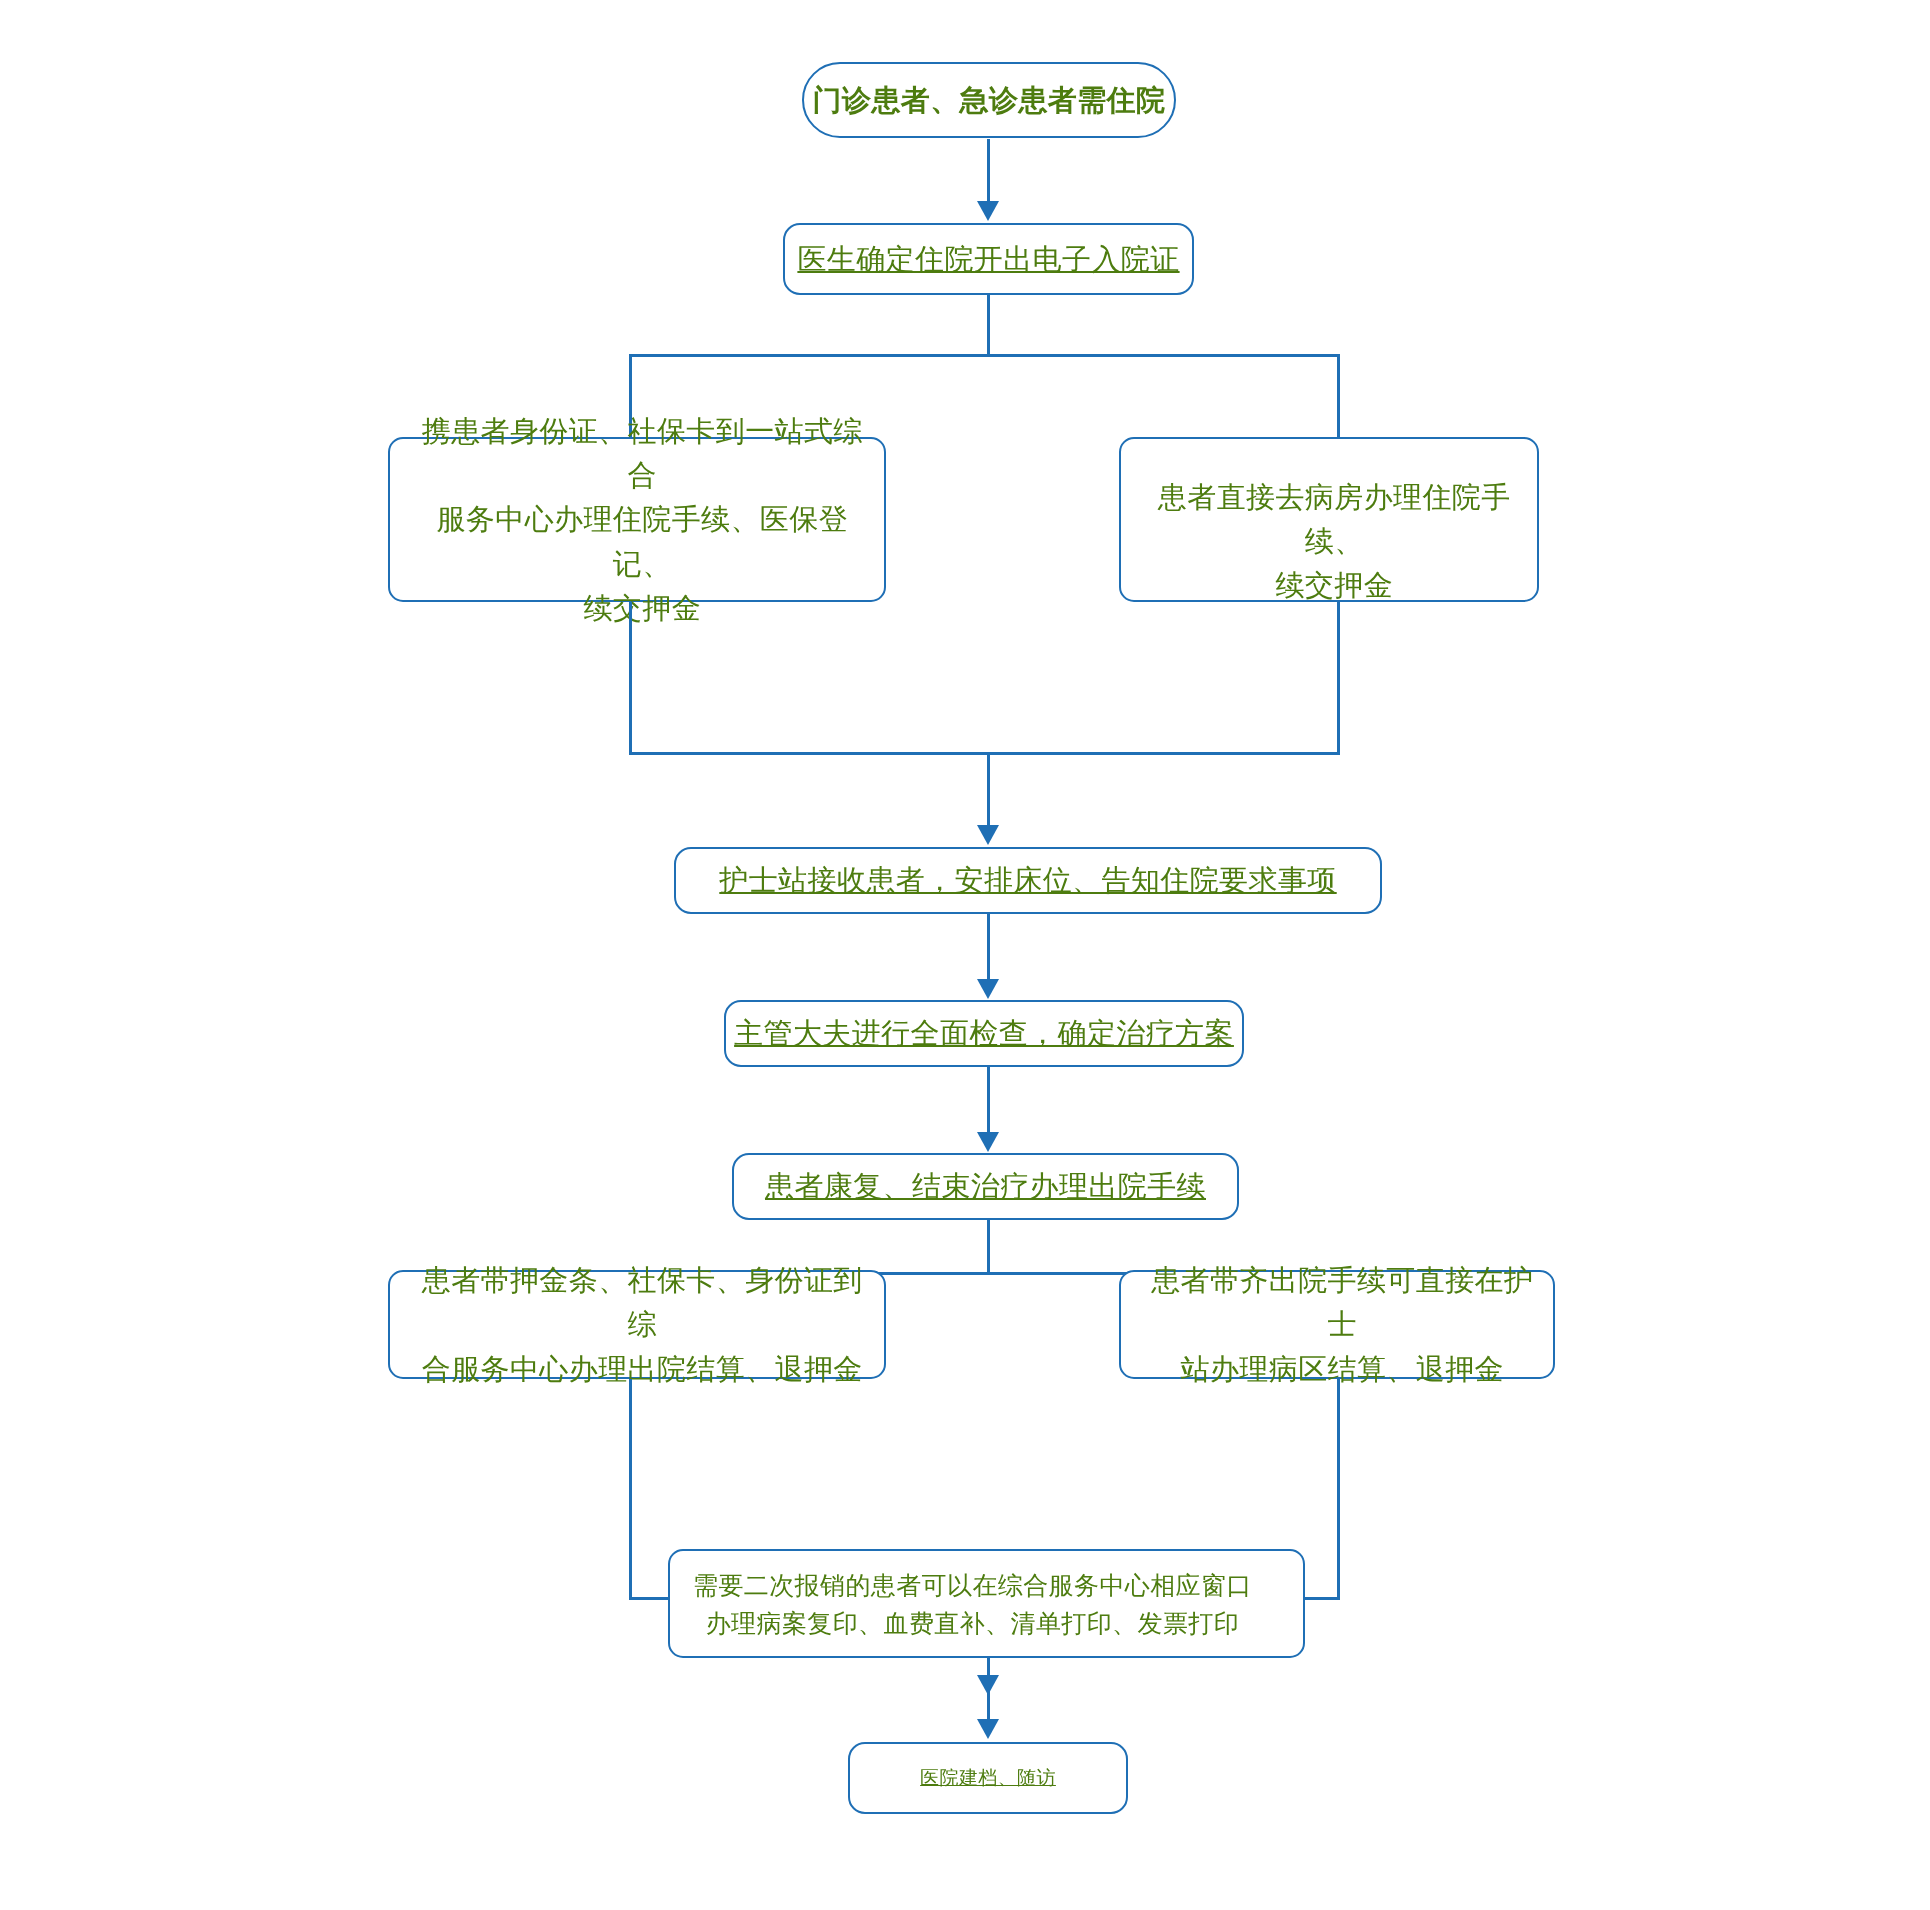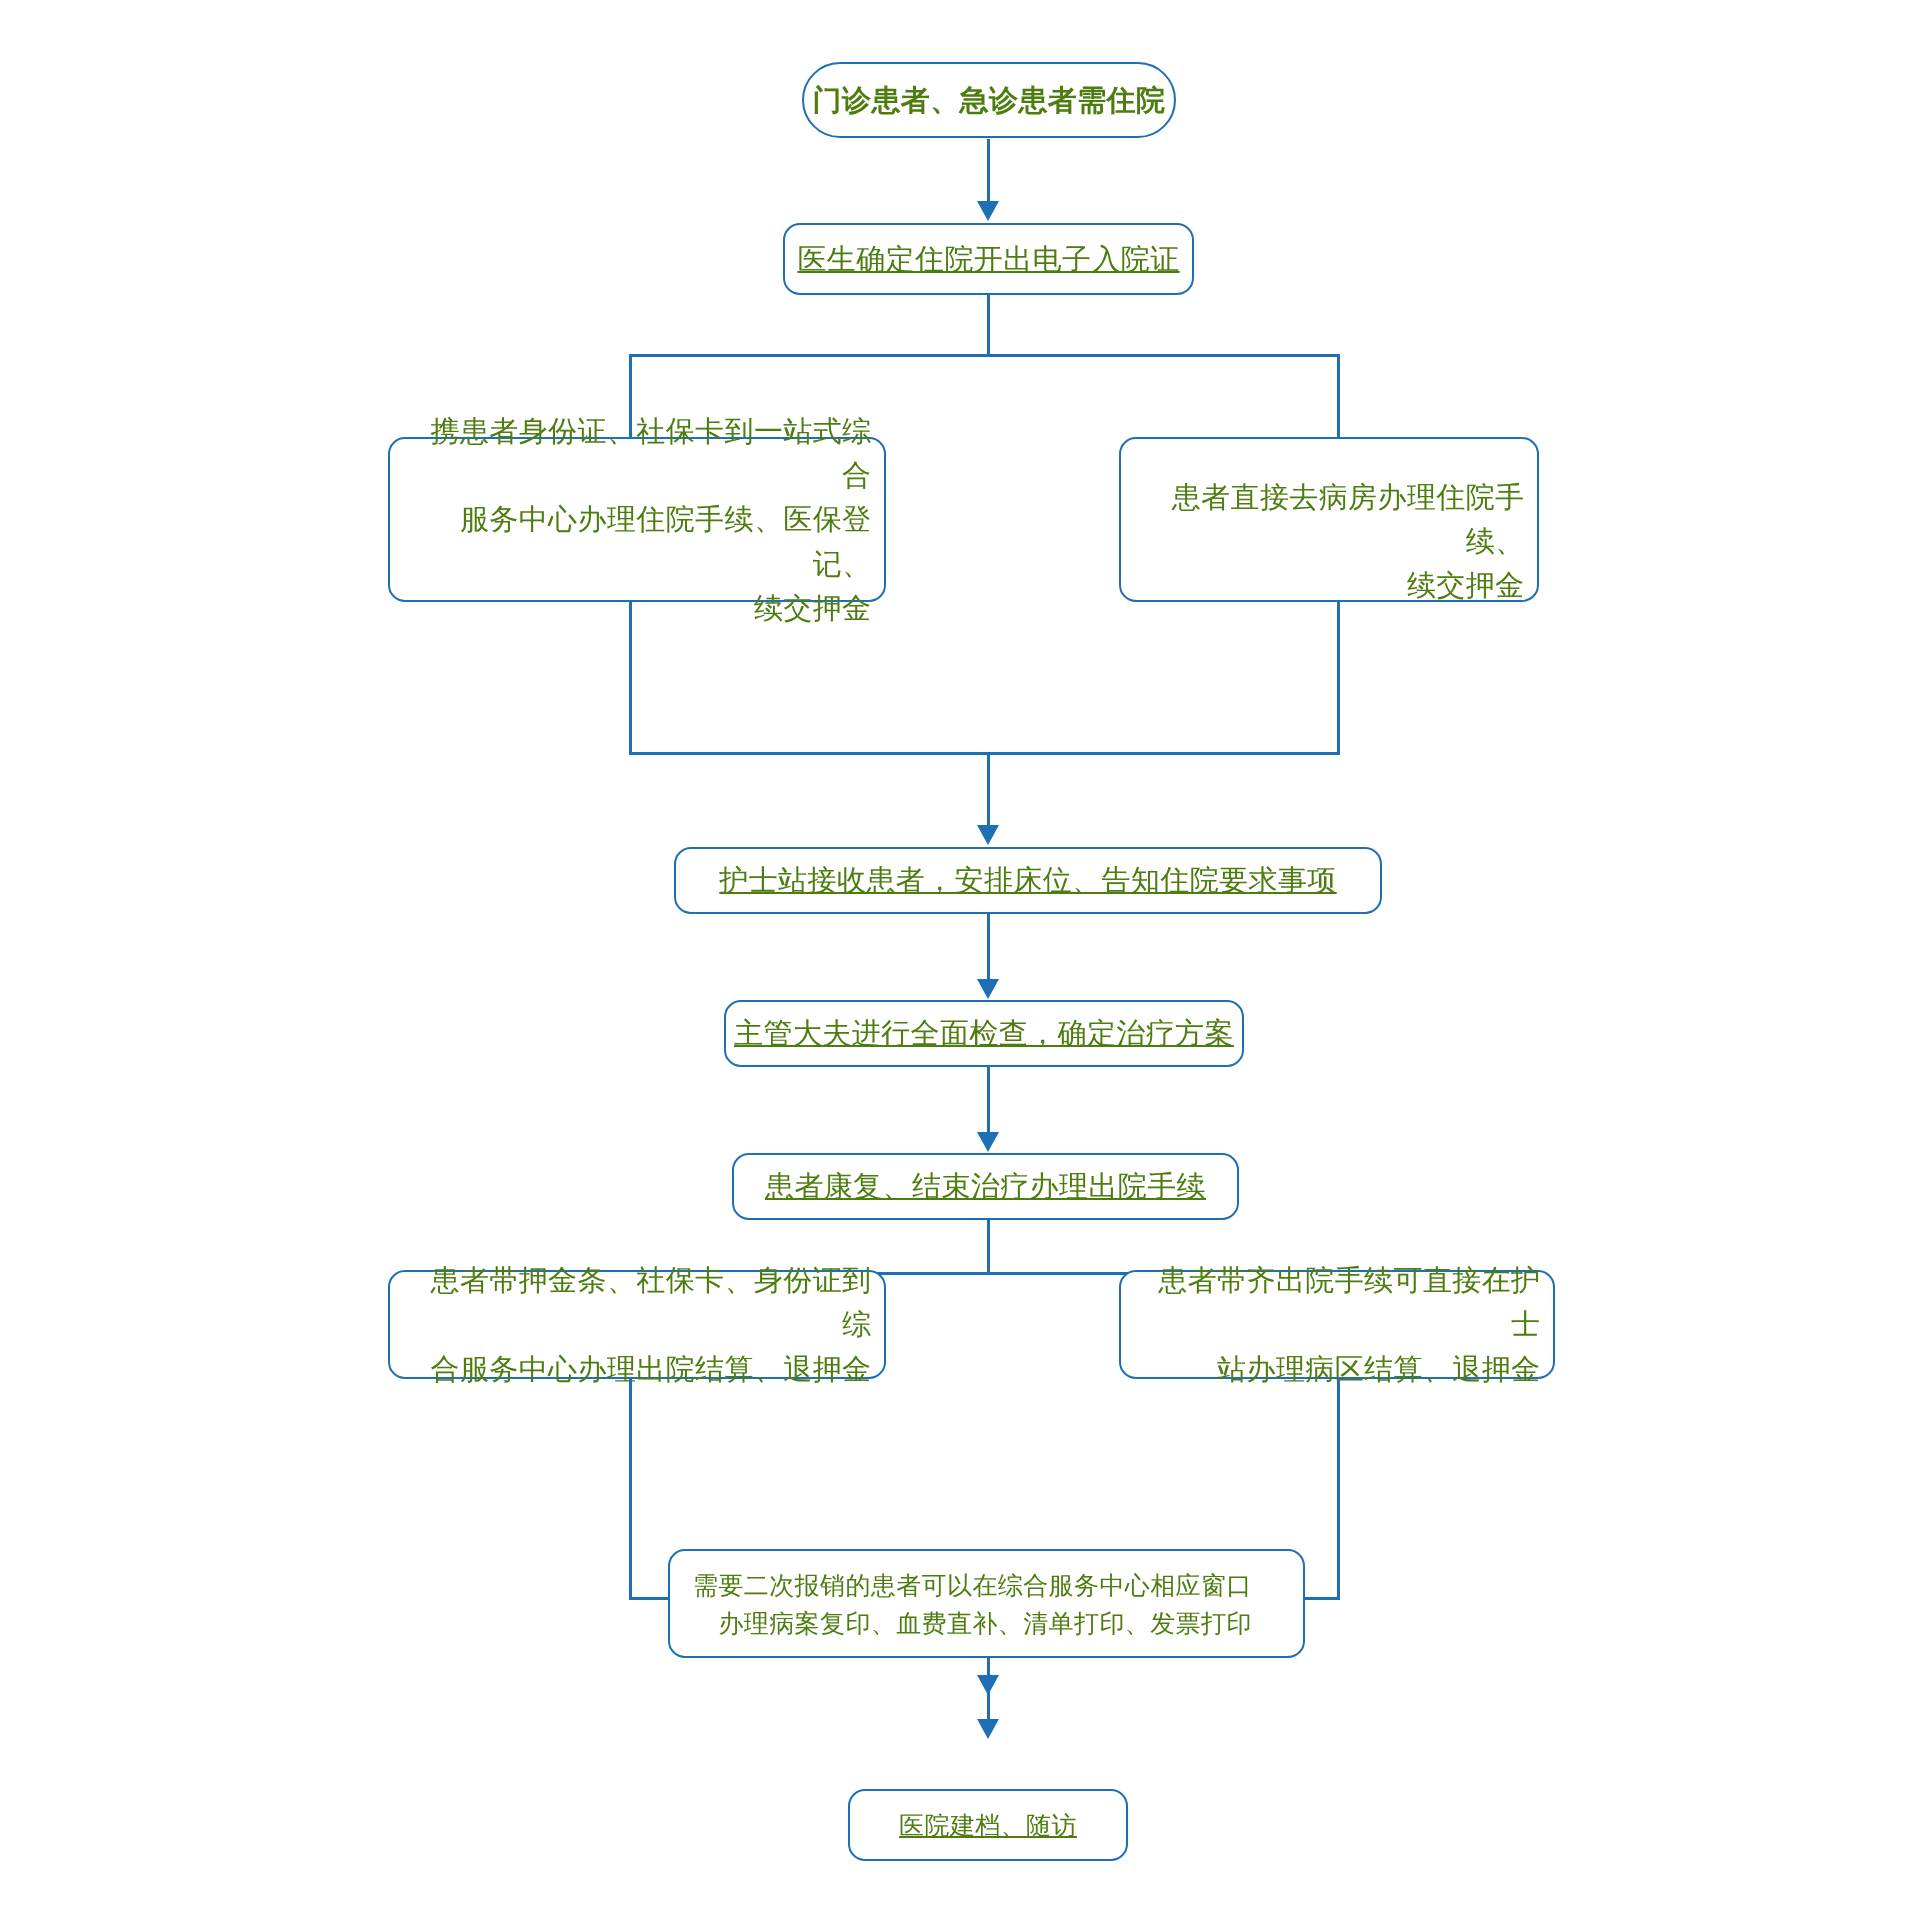--- a/index.html
+++ b/index.html
@@ -37,21 +37,22 @@
   .node.rrect {
     border-radius: 17px;
   }
   .node.center {
     justify-content: center;
     text-align: left;
     text-decoration: underline;
   }
   .node.leftal {
     justify-content: flex-start;
-    text-align: right;
+    text-align: center;
+    border-radius: 15px;
   }
   .node .txt {
     display: block;
     line-height: 1.52;
     letter-spacing: 0.4px;
   }
   .node.leftal .txt {
     padding-left: 23px;
     padding-right: 12.5px;
   }
@@ -150,18 +151,18 @@
   <div class="arrowhead" style="left:977px; top:1675px;"></div>
 
   <div class="node rrect leftal" style="left:668px; top:1549px; width:637px; height:109px; font-size:25px;">
     <span class="txt">需要二次报销的患者可以在综合服务中心相应窗口
 办理病案复印、血费直补、清单打印、发票打印</span>
   </div>
 
   <div class="vline" style="left:987px; top:1658px; height:70px;"></div>
   <div class="arrowhead" style="left:977px; top:1719px;"></div>
 
-  <div class="node rrect center" style="left:848px; top:1742px; width:280px; height:72px; font-size:25px;margin-top:47px;">
+  <div class="node rrect center" style="left:848px; top:1742px; width:280px; height:72px; font-size:19px;">
     <span class="txt">医院建档、随访</span>
   </div>
 
 </div>
 
 
 </body></html>

